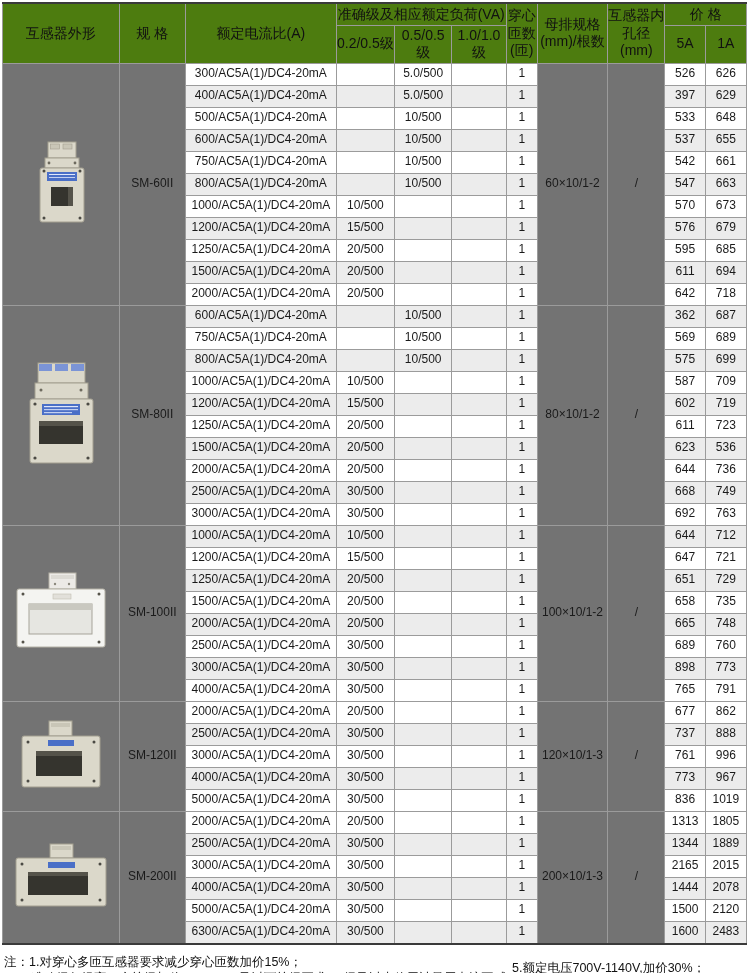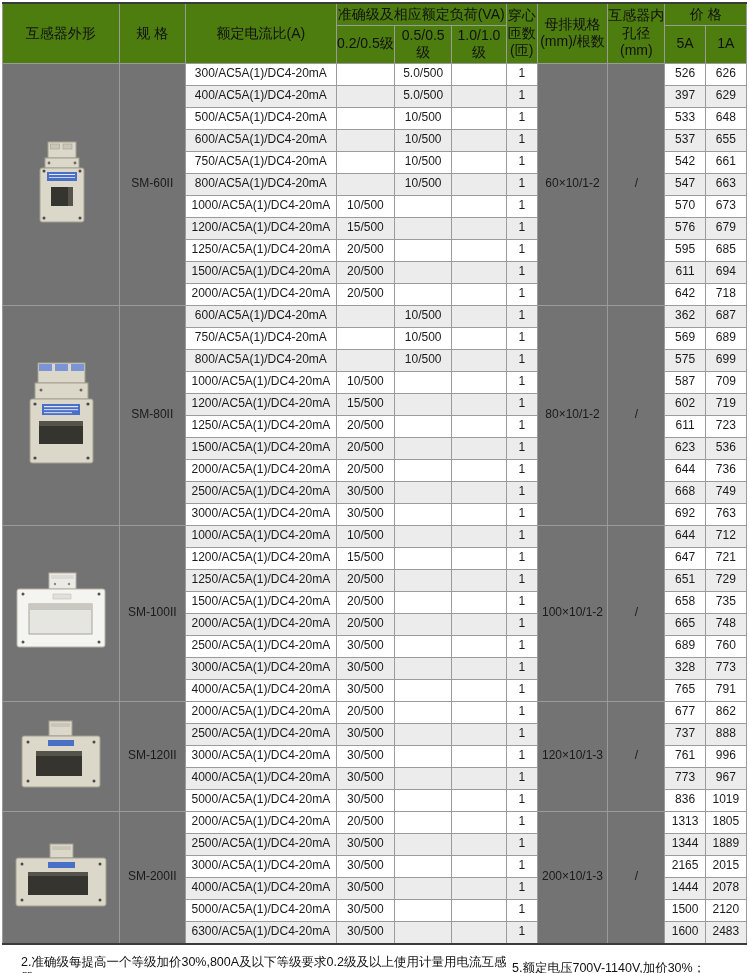--- a/index.html
+++ b/index.html
@@ -369,21 +369,21 @@
           <td>1</td>
           <td>689</td>
           <td>760</td>
         </tr>
         <tr class="alt">
           <td class="ratio">3000/AC5A(1)/DC4-20mA</td>
           <td>30/500</td>
           <td></td>
           <td></td>
           <td>1</td>
-          <td>328</td>
+          <td>898</td>
           <td>773</td>
         </tr>
         <tr>
           <td class="ratio">4000/AC5A(1)/DC4-20mA</td>
           <td>30/500</td>
           <td></td>
           <td></td>
           <td>1</td>
           <td>765</td>
           <td>791</td>
@@ -515,20 +515,21 @@
           <td></td>
           <td>1</td>
           <td>1600</td>
           <td>2483</td>
         </tr>
       </tbody>
   </table>
 
   <div class="notes">
     <div class="notes-left">
+      <div class="nl1"><span>注：</span><span>1.对穿心多匝互感器要求减少穿心匝数加价15%；</span></div>
       <div class="nl2">2.准确级每提高一个等级加价30%,800A及以下等级要求0.2级及以上使用计量用电流互感器，</div>
 
     </div>
     <div class="notes-right">
       <div>5.额定电压700V-1140V,加价30%；</div>
 
     </div>
   </div>
 
 </div>

